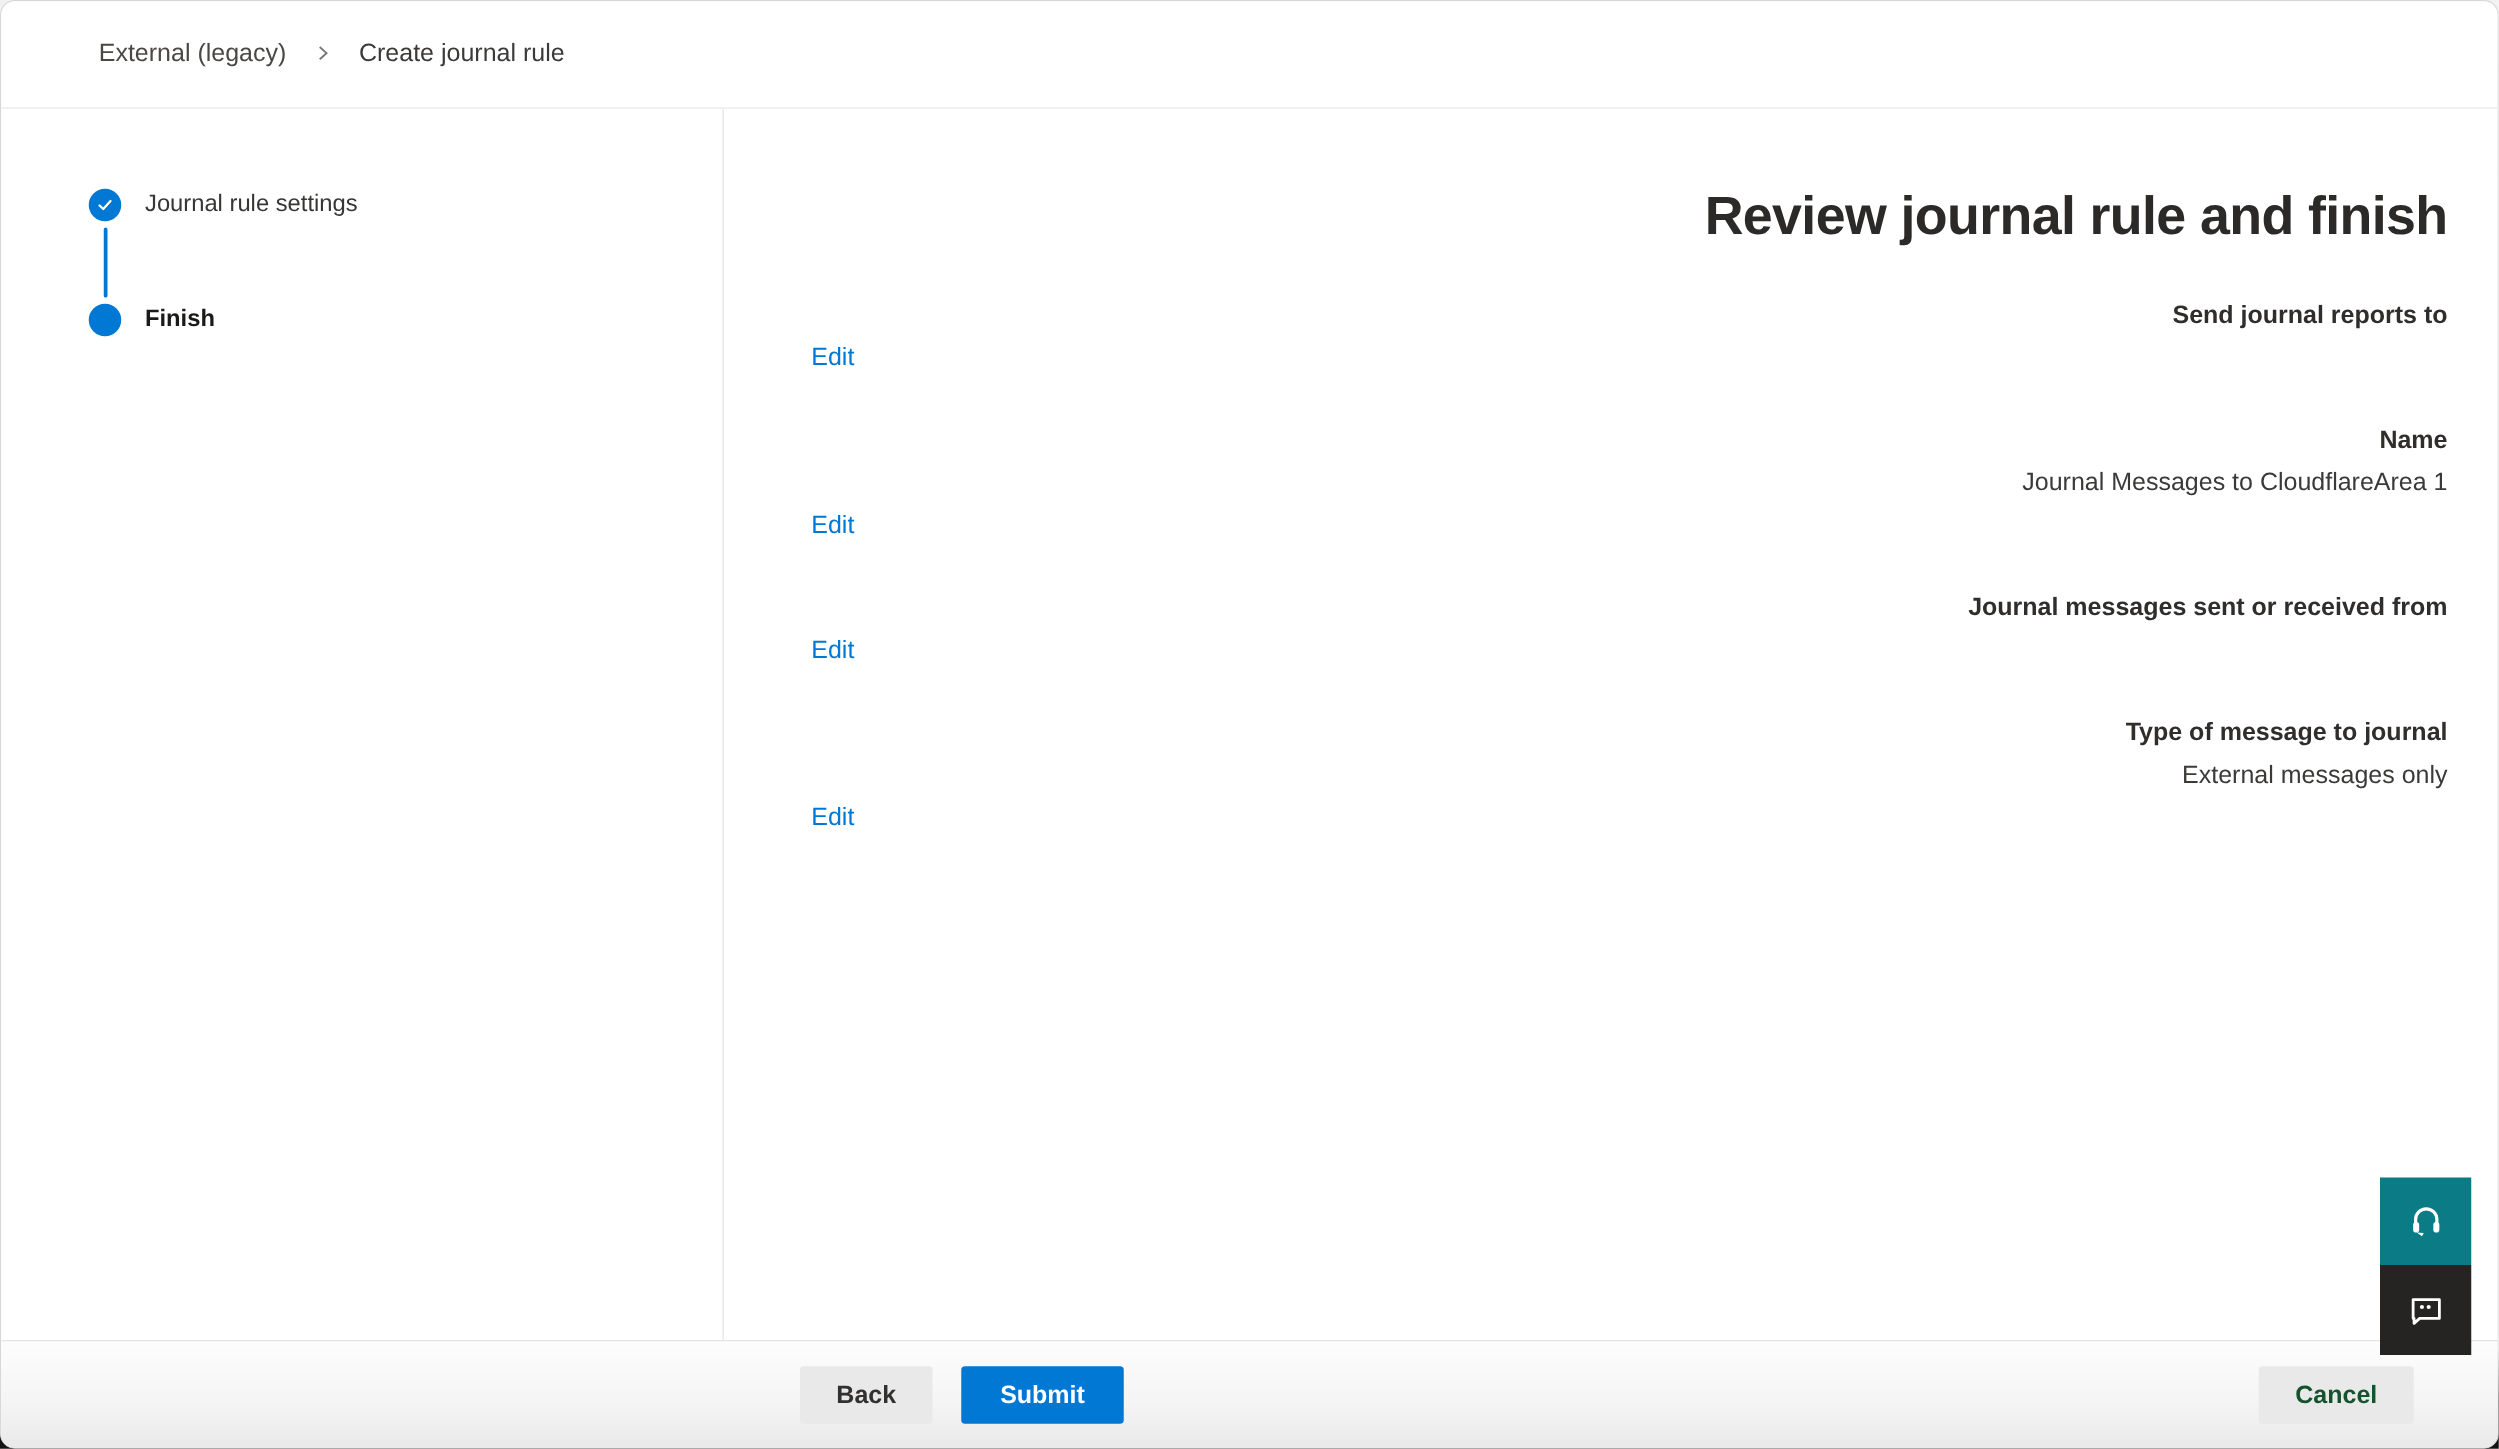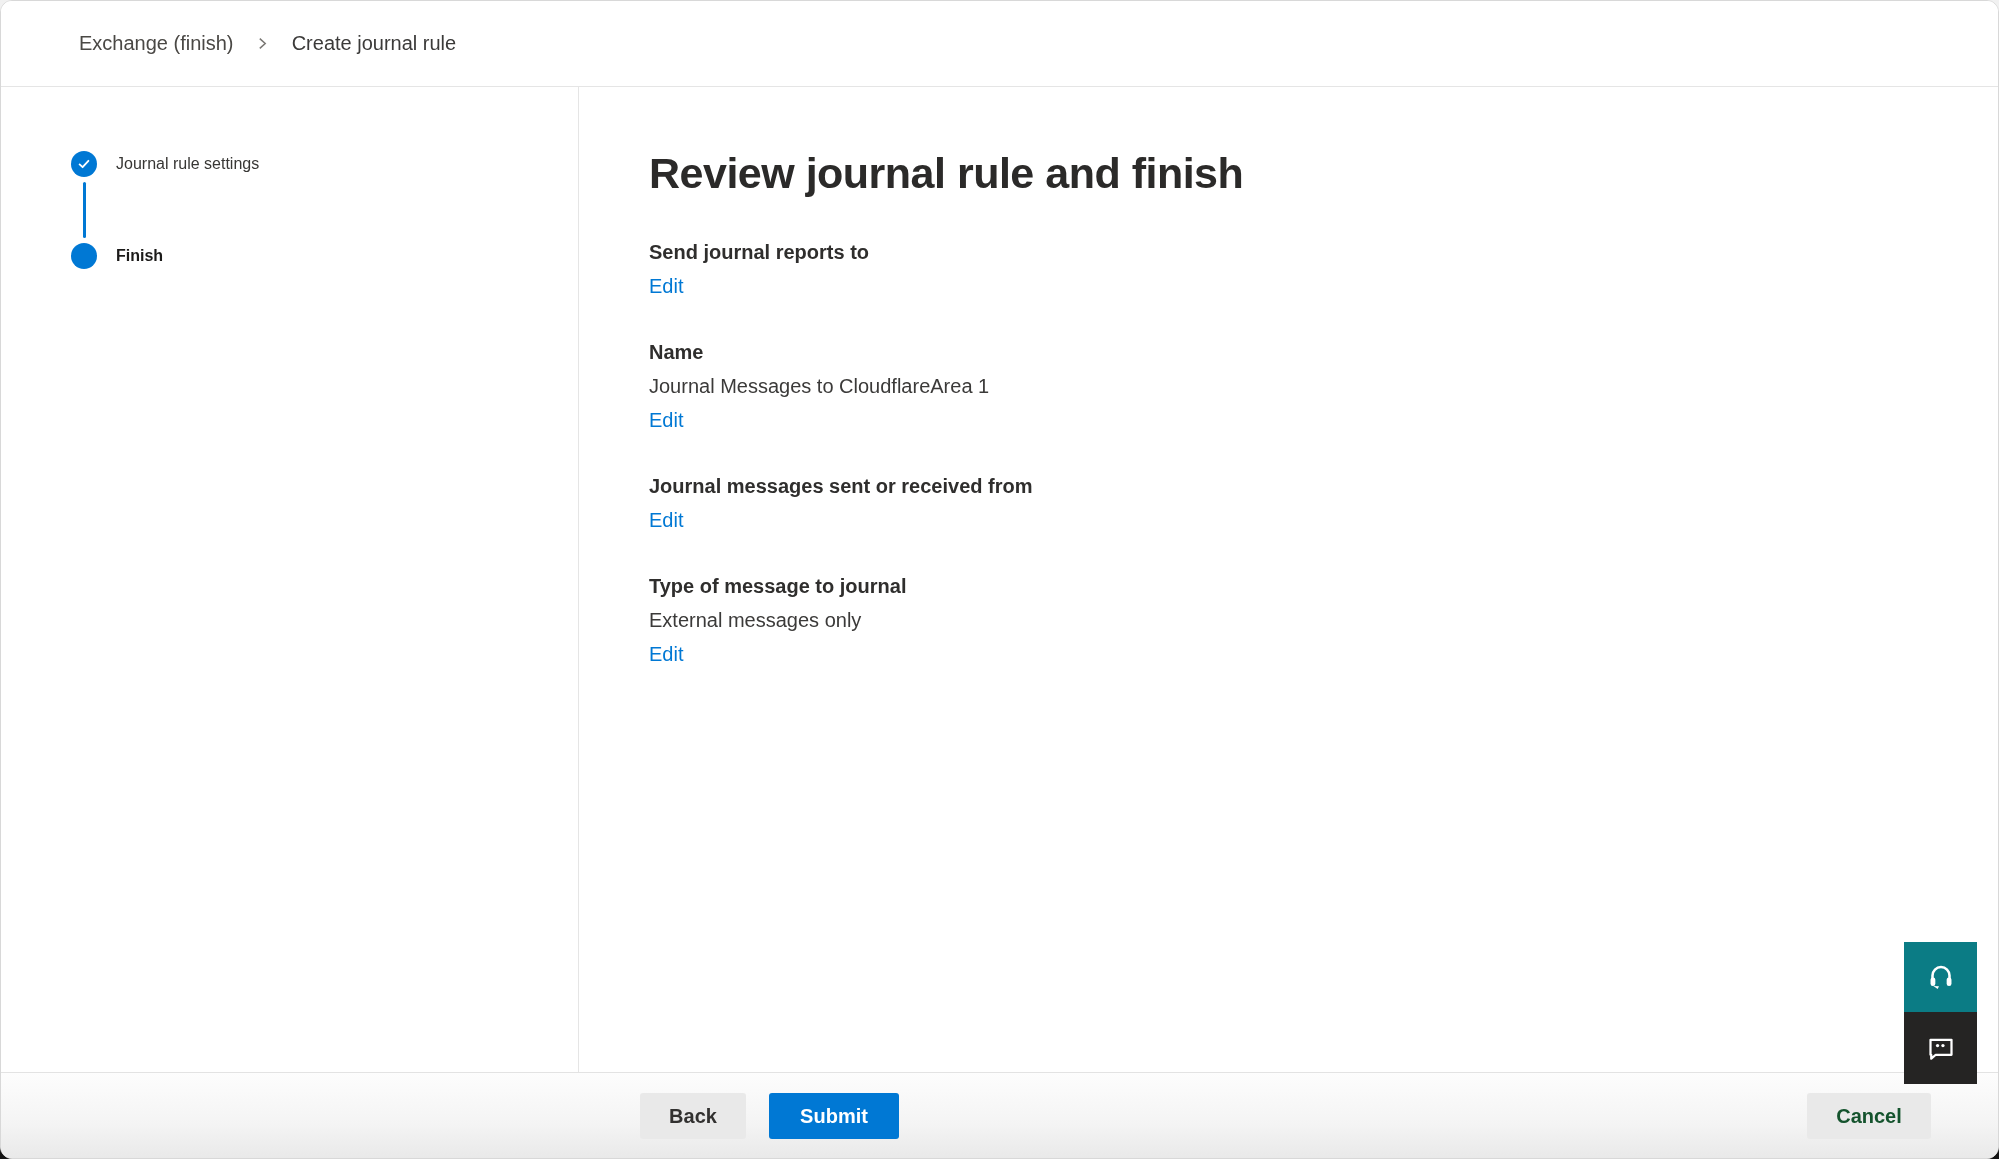--- a/index.html
+++ b/index.html
@@ -38,29 +38,29 @@
     border-right: 1px solid #e5e5e5;
     padding: 64px 0 0 70px;
   }
   .step { display: flex; align-items: center; gap: 19px; cursor: pointer; }
   .step-indicator {
     width: 26px; height: 26px; min-width: 26px;
     border-radius: 50%;
     background: #0078d4;
     display: flex; align-items: center; justify-content: center;
   }
-  .step-label { font-size: 16px; color: #373634; text-align: right; }
+  .step-label { font-size: 19px; color: #373634; text-align: right; }
   .step-current .step-label { font-weight: 700; color: #1b1a19; }
   .connector {
     width: 3px; height: 56px;
     background: #0078d4; border-radius: 2px;
     margin: 5px 0 5px 11.5px;
   }
   
-  .main { flex: 1; padding: 58px 40px 0 70px; overflow: hidden; }
+  .main { flex: 1; padding: 58px 40px 0 70px; overflow: hidden; text-align: right; }
   .page-title {
     font-size: 43px; line-height: 56px; font-weight: 700;
     color: #2b2a29; margin: 0 0 34px 0; letter-spacing: -0.5px;
   }
   .section { margin-bottom: 32px; font-size: 20px; line-height: 34px; margin-top: 16px; }
   .section-label { font-weight: 600; color: #2f2e2d; }
   .section-value { color: #3b3a39; }
   .edit-link { color: #0078d4; cursor: pointer; width: fit-content; }
   
   .footer {
@@ -90,21 +90,21 @@
   .float-feedback { height: 72px; background: #252423; }
   .icon-wrap { display: inline-flex; }
 </style>
 </head>
 <body>
 
 <div class="window">
 
   <div class="topbar">
     <div class="crumb">
-      <span class="crumb-link">Exchange (finish)</span>
+      <span class="crumb-link">External (legacy)</span>
       <span class="chev-sep icon-wrap">
         <svg width="13" height="13" viewBox="0 0 12 12" fill="none">
           <path d="M3.5 1.5 L8.5 6 L3.5 10.5" stroke="#7a7874" stroke-width="1.4" fill="none"></path>
         </svg>
       </span>
       <span class="crumb-current">Create journal rule</span>
     </div>
   </div>
 
   <div class="body-row">

